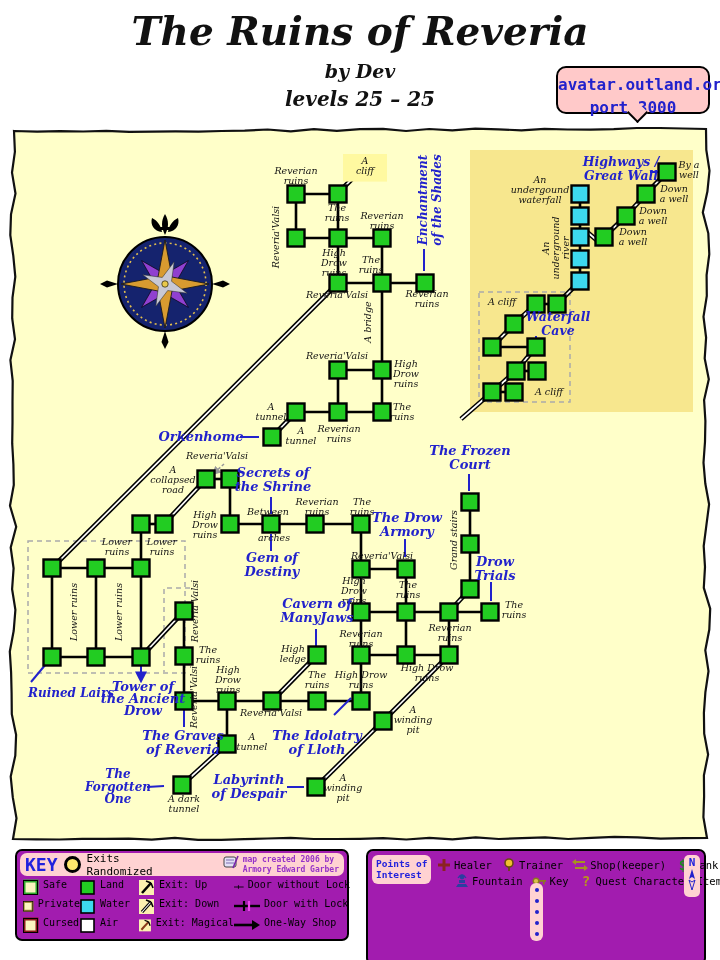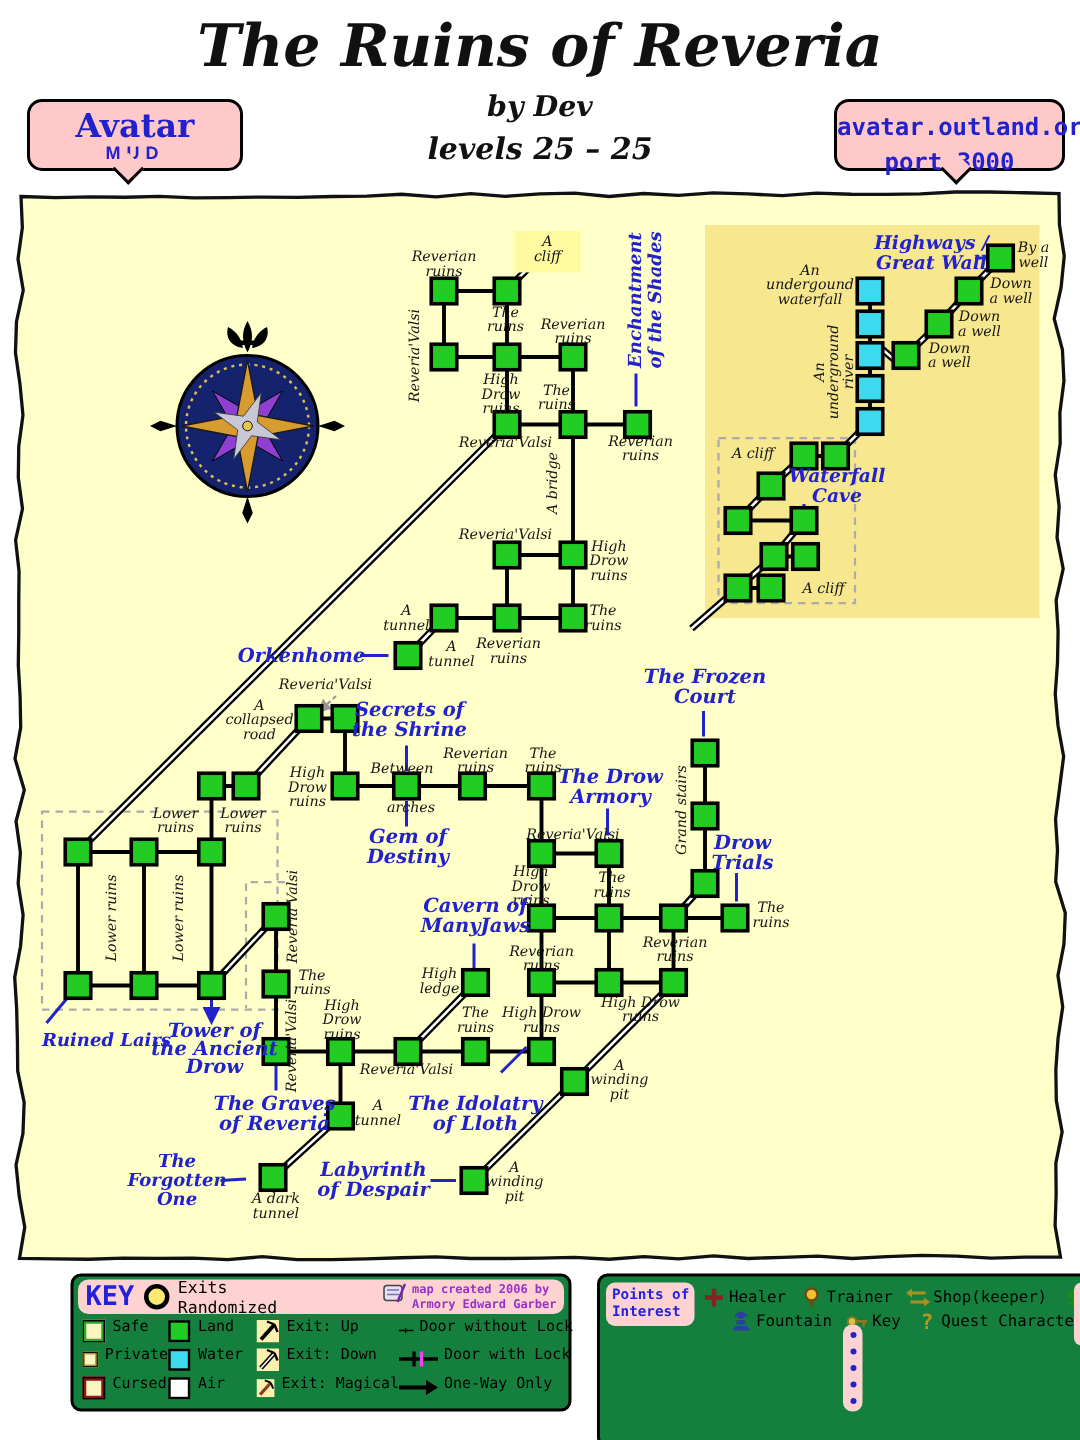--- a/index.html
+++ b/index.html
@@ -16,21 +16,21 @@
   #bub-r{left:556px;top:66px;width:150px;height:44px;}
   #bub-r .tail{left:72px;}
   .avatar-big{font-size:22px;font-weight:bold;color:#2222CC;margin-top:3px;font-family:"DejaVu Serif",serif;}
   .avatar-mud{font-size:12px;font-weight:bold;color:#2222CC;letter-spacing:4px;font-family:"Liberation Sans",sans-serif;margin-top:-2px;}
   .addr{font-family:"DejaVu Sans Mono",monospace;font-size:16px;font-weight:bold;color:#2222CC;line-height:1.45;margin-top:5px;}
   
   #map-svg{position:absolute;left:0;top:0;}
   text.place{font-family:"DejaVu Serif",serif;font-style:italic;font-size:9.5px;fill:#141414;}
   text.area{font-family:"DejaVu Serif",serif;font-style:italic;font-weight:bold;fill:#2222CC;}
   
-  .panel{position:absolute;background:#15803d;border:2.5px solid #000;border-radius:7px;font-family:"DejaVu Sans Mono",monospace;color:#000;box-sizing:border-box;margin-left:32px;}
+  .panel{position:absolute;background:#a21caf;border:2.5px solid #000;border-radius:7px;font-family:"DejaVu Sans Mono",monospace;color:#000;box-sizing:border-box;}
   #key-box{left:15px;top:849px;width:334px;height:92px;}
   .key-top{display:flex;align-items:center;height:23px;background:#FFD2D2;border-radius:7px;margin:2px 3px 0 3px;padding:0 5px;gap:6px;}
   .key-title{font-size:18px;font-weight:bold;color:#2222DD;line-height:1;}
   .circ-ico{width:11px;height:11px;background:#FFE96E;border:3px solid #000;border-radius:50%;flex:0 0 auto;}
   .rand-lbl{font-size:11px;}
   .credit{margin-left:auto;display:flex;align-items:flex-start;gap:3px;padding-left:46px;}
   .credit-txt{font-size:8px;font-weight:bold;color:#9632C8;line-height:1.15;text-align:left;white-space:nowrap;}
   .key-grid{display:grid;grid-template-columns:57px 59px 95px 116px;padding:3px 2px 0 6px;row-gap:3px;}
   .key-item{display:flex;gap:4px;font-size:10px;white-space:nowrap;}
   #poi-box{left:366px;top:849px;width:340px;height:116px;}
@@ -336,25 +336,20 @@
       <text x="558" y="321" text-anchor="middle" font-size="12.5" class="area" fill="#2222CC"><tspan x="558">Waterfall</tspan><tspan x="558" dy="13.5">Cave</tspan></text>
       <text x="427" y="200" text-anchor="middle" font-size="12" class="area" fill="#2222CC" transform="rotate(-90 427 200)"><tspan x="427">Enchantment</tspan><tspan x="427" dy="13.5">of the Shades</tspan></text>
     </svg>
 
   <div id="hdr">
     <div class="title">The Ruins of Reveria</div>
     <div class="byline">by Dev</div>
     <div class="levels">levels 25 – 25</div>
   </div>
 
-  <div class="bubble" id="bub-l">
-    <div class="avatar-big">Avatar</div>
-    <div class="avatar-mud">MUD</div>
-    <div class="tail"></div>
-  </div>
 
   <div class="bubble" id="bub-r">
     <div class="addr">
       <div>avatar.outland.org</div>
       <div>port 3000</div>
     </div>
     <div class="tail"></div>
   </div>
 
   <div class="panel" id="key-box">
@@ -456,21 +451,21 @@
             <line x1="12" y1="4" x2="7" y2="2" stroke="#000" stroke-width="1.6"></line>
             <line x1="12" y1="4" x2="14" y2="9" stroke="#000" stroke-width="1.6"></line>
           </svg>
           <span>Exit: Magical</span>
         </span>
         <span class="key-item">
           <svg width="26" height="16" viewBox="0 0 26 16">
             <line x1="0" y1="8" x2="18" y2="8" stroke="#000" stroke-width="2.6"></line>
             <polygon points="18,3 26,8 18,13" fill="#000"></polygon>
           </svg>
-          <span>One-Way Only</span>
+          <span>One-Way Shop</span>
         </span>
       </div>
   </div>
 
   <div class="panel" id="poi-box">
     <div class="poi-chip">
       <div>Points of</div>
       <div>Interest</div>
     </div>
     <div class="poi-row" id="poi-r1">

